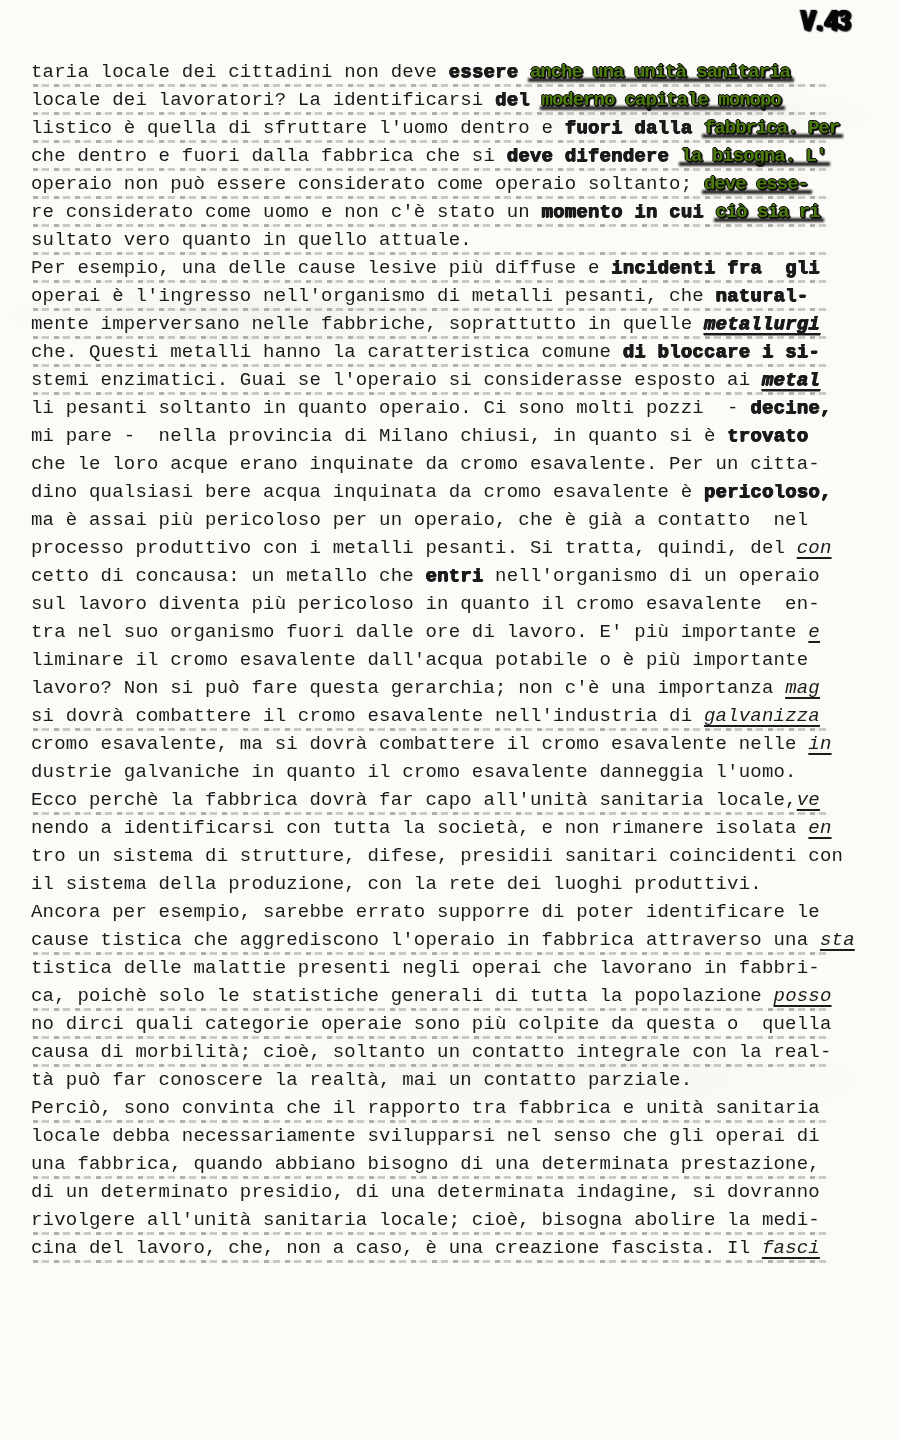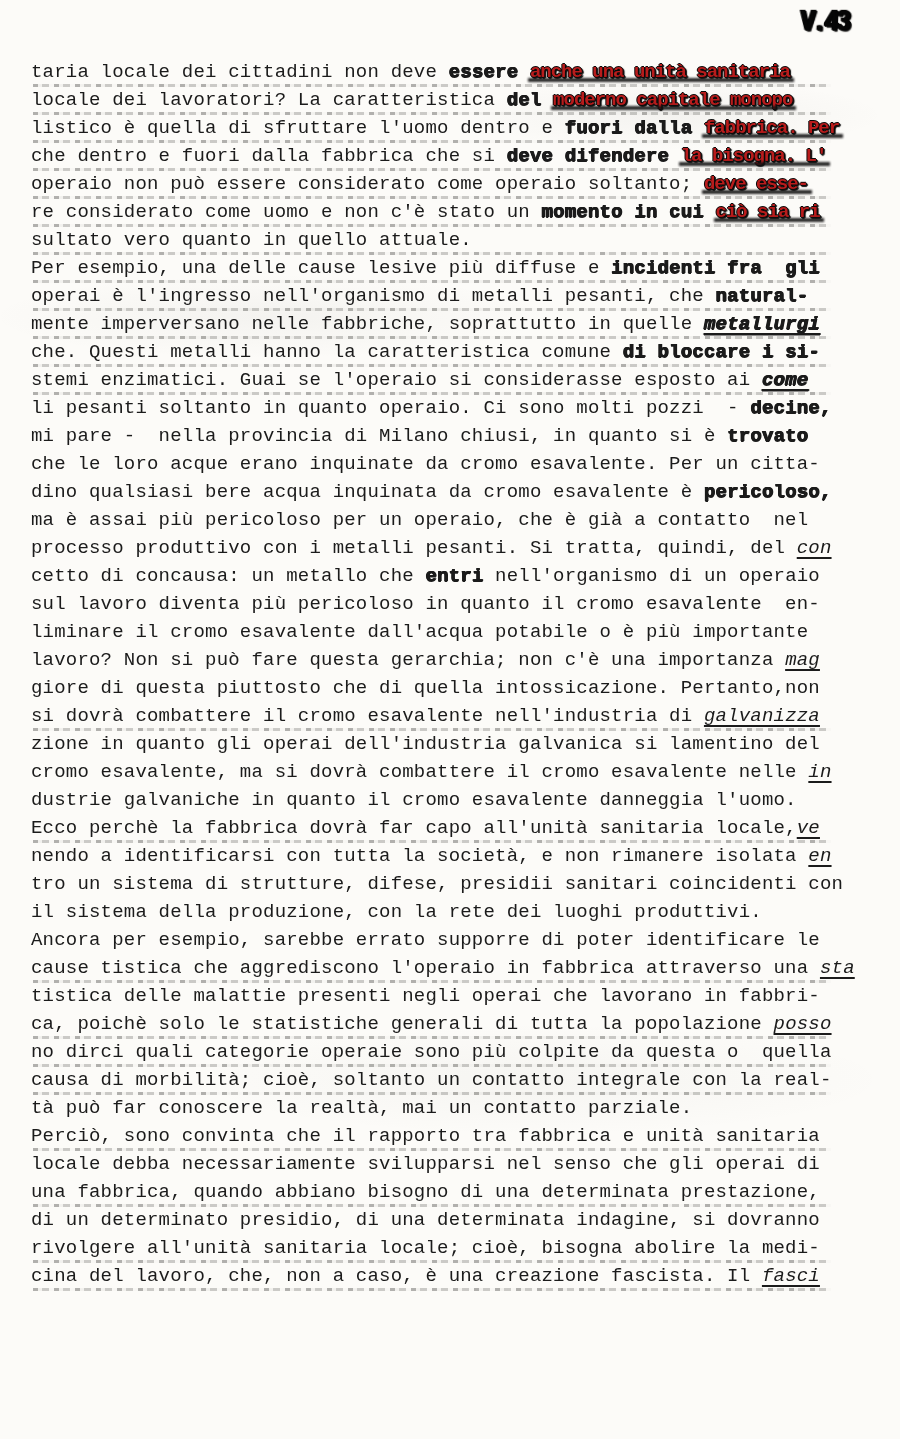--- a/index.html
+++ b/index.html
@@ -61,21 +61,21 @@
   
   .b {
     font-weight: 700;
     text-shadow: 0.7px 0 0 currentColor, -0.4px 0 0 currentColor, 0 0.5px 0 currentColor;
   }
   
   .x {
     position: relative;
     font-weight: 700;
     letter-spacing: -1px;
-    color: #b91c1c;
+    color: #4d7c0f;
     text-shadow:
       1px 0 0 #0a0a0a, -1px 0 0 #0a0a0a,
       0 1px 0 #0a0a0a, 0 -1px 0 #0a0a0a,
       2px 1px 1px #111, 1px 2px 1px #111;
     filter: blur(0.45px);
   }
   .x::after {
     content: "";
     position: absolute;
     left: -2px;
@@ -110,44 +110,43 @@
     pointer-events: none;
   }
 </style>
 </head>
 <body>
 
 <div class="page">
   <div class="pageno">V.43</div>
   <div class="text">
       <div class="line sm"><span class="seg">taria locale dei cittadini non deve </span><span class="seg b">essere </span><span class="seg x">anche una unità sanitaria</span></div>
-      <div class="line sm"><span class="seg">locale dei lavoratori? La caratteristica </span><span class="seg b">del </span><span class="seg x">moderno capitale monopo</span></div>
+      <div class="line sm"><span class="seg">locale dei lavoratori? La identificarsi </span><span class="seg b">del </span><span class="seg x">moderno capitale monopo</span></div>
       <div class="line sm"><span class="seg">listico è quella di sfruttare l'uomo dentro e </span><span class="seg b">fuori dalla </span><span class="seg x">fabbrica. Per</span></div>
       <div class="line sm"><span class="seg">che dentro e fuori dalla fabbrica che si </span><span class="seg b">deve difendere </span><span class="seg x">la bisogna. L'</span></div>
       <div class="line sm"><span class="seg">operaio non può essere considerato come operaio soltanto; </span><span class="seg x">deve esse-</span></div>
       <div class="line sm"><span class="seg">re considerato come uomo e non c'è stato un </span><span class="seg b">momento in cui </span><span class="seg x">ciò sia ri</span></div>
       <div class="line sm"><span class="seg">sultato vero quanto in quello attuale.</span></div>
       <div class="line sm"><span class="seg">Per esempio, una delle cause lesive più diffuse e </span><span class="seg b">incidenti fra  gli</span></div>
       <div class="line sm"><span class="seg">operai è l'ingresso nell'organismo di metalli pesanti, che </span><span class="seg b">natural-</span></div>
       <div class="line sm"><span class="seg">mente imperversano nelle fabbriche, soprattutto in quelle </span><span class="seg b u">metallurgi</span></div>
       <div class="line sm"><span class="seg">che. Questi metalli hanno la caratteristica comune </span><span class="seg b">di bloccare i si-</span></div>
-      <div class="line sm"><span class="seg">stemi enzimatici. Guai se l'operaio si considerasse esposto ai </span><span class="seg b u">come</span></div>
+      <div class="line sm"><span class="seg">stemi enzimatici. Guai se l'operaio si considerasse esposto ai </span><span class="seg b u">metal</span></div>
       <div class="line"><span class="seg">li pesanti soltanto in quanto operaio. Ci sono molti pozzi  - </span><span class="seg b">decine,</span></div>
       <div class="line"><span class="seg">mi pare -  nella provincia di Milano chiusi, in quanto si è </span><span class="seg b">trovato</span></div>
       <div class="line"><span class="seg">che le loro acque erano inquinate da cromo esavalente. Per un citta-</span></div>
       <div class="line"><span class="seg">dino qualsiasi bere acqua inquinata da cromo esavalente è </span><span class="seg b">pericoloso,</span></div>
       <div class="line"><span class="seg">ma è assai più pericoloso per un operaio, che è già a contatto  nel</span></div>
       <div class="line"><span class="seg">processo produttivo con i metalli pesanti. Si tratta, quindi, del </span><span class="seg u">con</span></div>
       <div class="line"><span class="seg">cetto di concausa: un metallo che </span><span class="seg b">entri</span><span class="seg"> nell'organismo di un operaio</span></div>
       <div class="line"><span class="seg">sul lavoro diventa più pericoloso in quanto il cromo esavalente  en-</span></div>
+      <div class="line"><span class="seg">tra nel suo organismo fuori dalle ore di lavoro. E' più importante </span><span class="seg u">e</span></div>
       <div class="line"><span class="seg">liminare il cromo esavalente dall'acqua potabile o è più importante</span></div>
       <div class="line"><span class="seg">lavoro? Non si può fare questa gerarchia; non c'è una importanza </span><span class="seg u">mag</span></div>
-      <div class="line"><span class="seg">giore di questa piuttosto che di quella intossicazione. Pertanto,non</span></div>
       <div class="line sm"><span class="seg">si dovrà combattere il cromo esavalente nell'industria di </span><span class="seg u">galvanizza</span></div>
-      <div class="line"><span class="seg">zione in quanto gli operai dell'industria galvanica si lamentino del</span></div>
       <div class="line"><span class="seg">cromo esavalente, ma si dovrà combattere il cromo esavalente nelle </span><span class="seg u">in</span></div>
       <div class="line"><span class="seg">dustrie galvaniche in quanto il cromo esavalente danneggia l'uomo.</span></div>
       <div class="line sm"><span class="seg">Ecco perchè la fabbrica dovrà far capo all'unità sanitaria locale,</span><span class="seg u">ve</span></div>
       <div class="line"><span class="seg">nendo a identificarsi con tutta la società, e non rimanere isolata </span><span class="seg u">en</span></div>
       <div class="line"><span class="seg">tro un sistema di strutture, difese, presidii sanitari coincidenti con</span></div>
       <div class="line"><span class="seg">il sistema della produzione, con la rete dei luoghi produttivi.</span></div>
       <div class="line"><span class="seg">Ancora per esempio, sarebbe errato supporre di poter identificare le</span></div>
       <div class="line sm"><span class="seg">cause tistica che aggrediscono l'operaio in fabbrica attraverso una </span><span class="seg u">sta</span></div>
       <div class="line"><span class="seg">tistica delle malattie presenti negli operai che lavorano in fabbri-</span></div>
       <div class="line sm"><span class="seg">ca, poichè solo le statistiche generali di tutta la popolazione </span><span class="seg u">posso</span></div>

